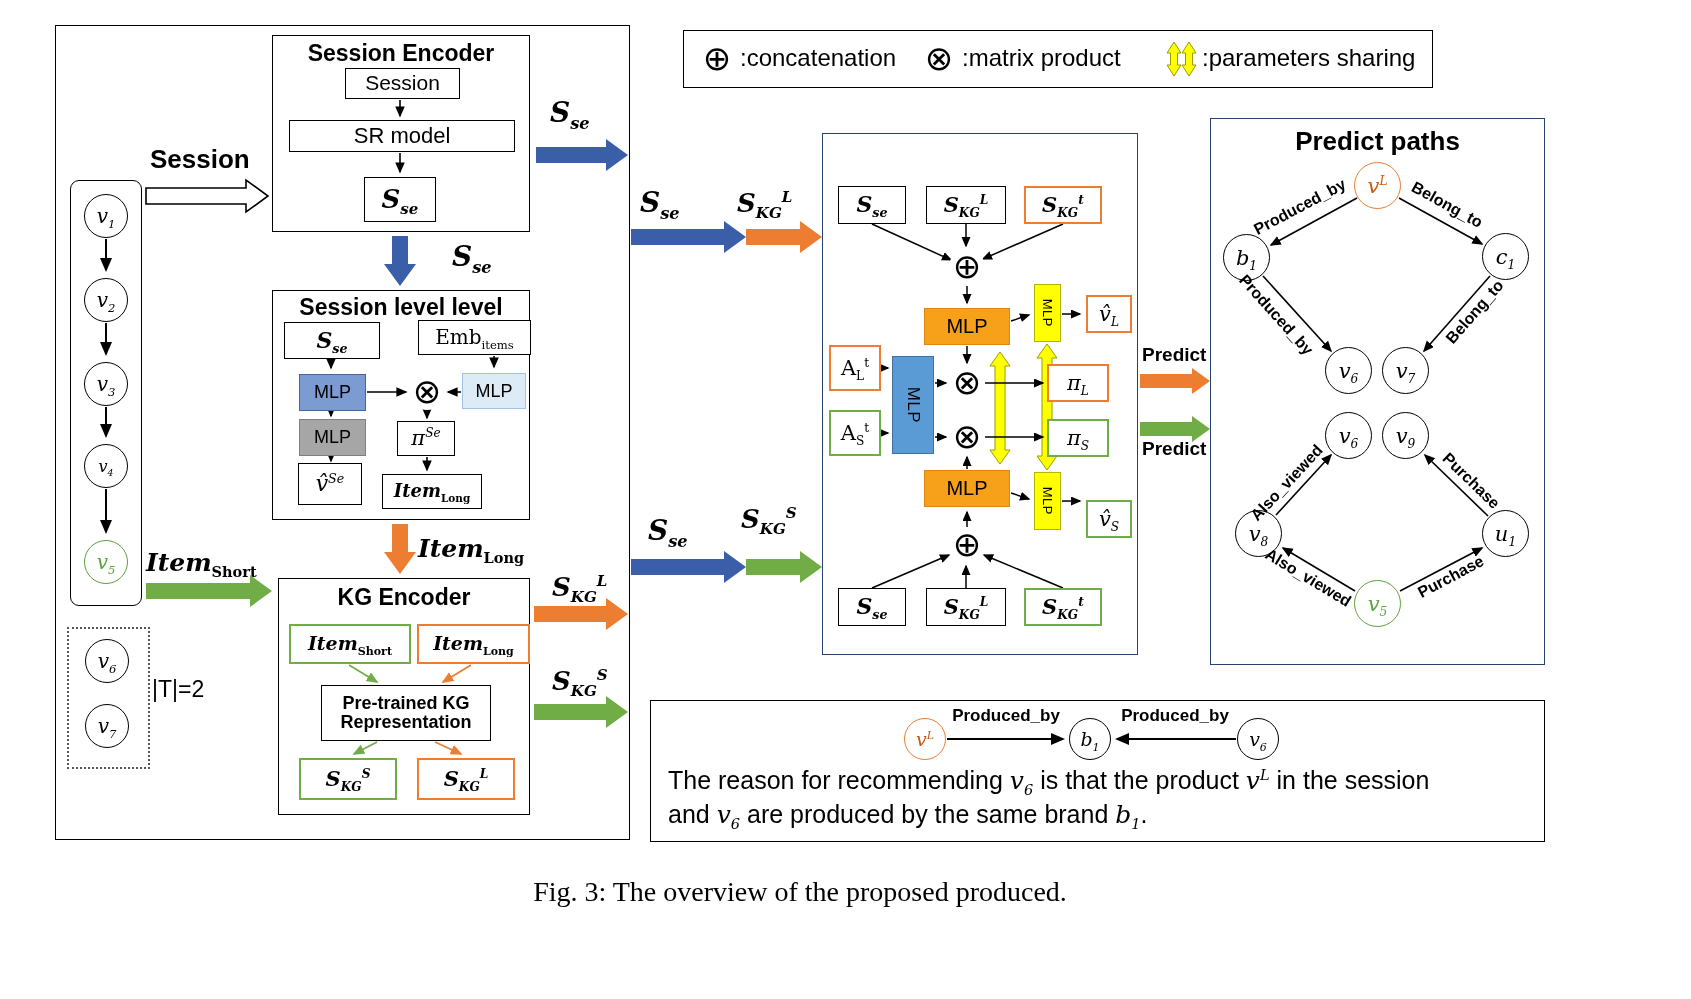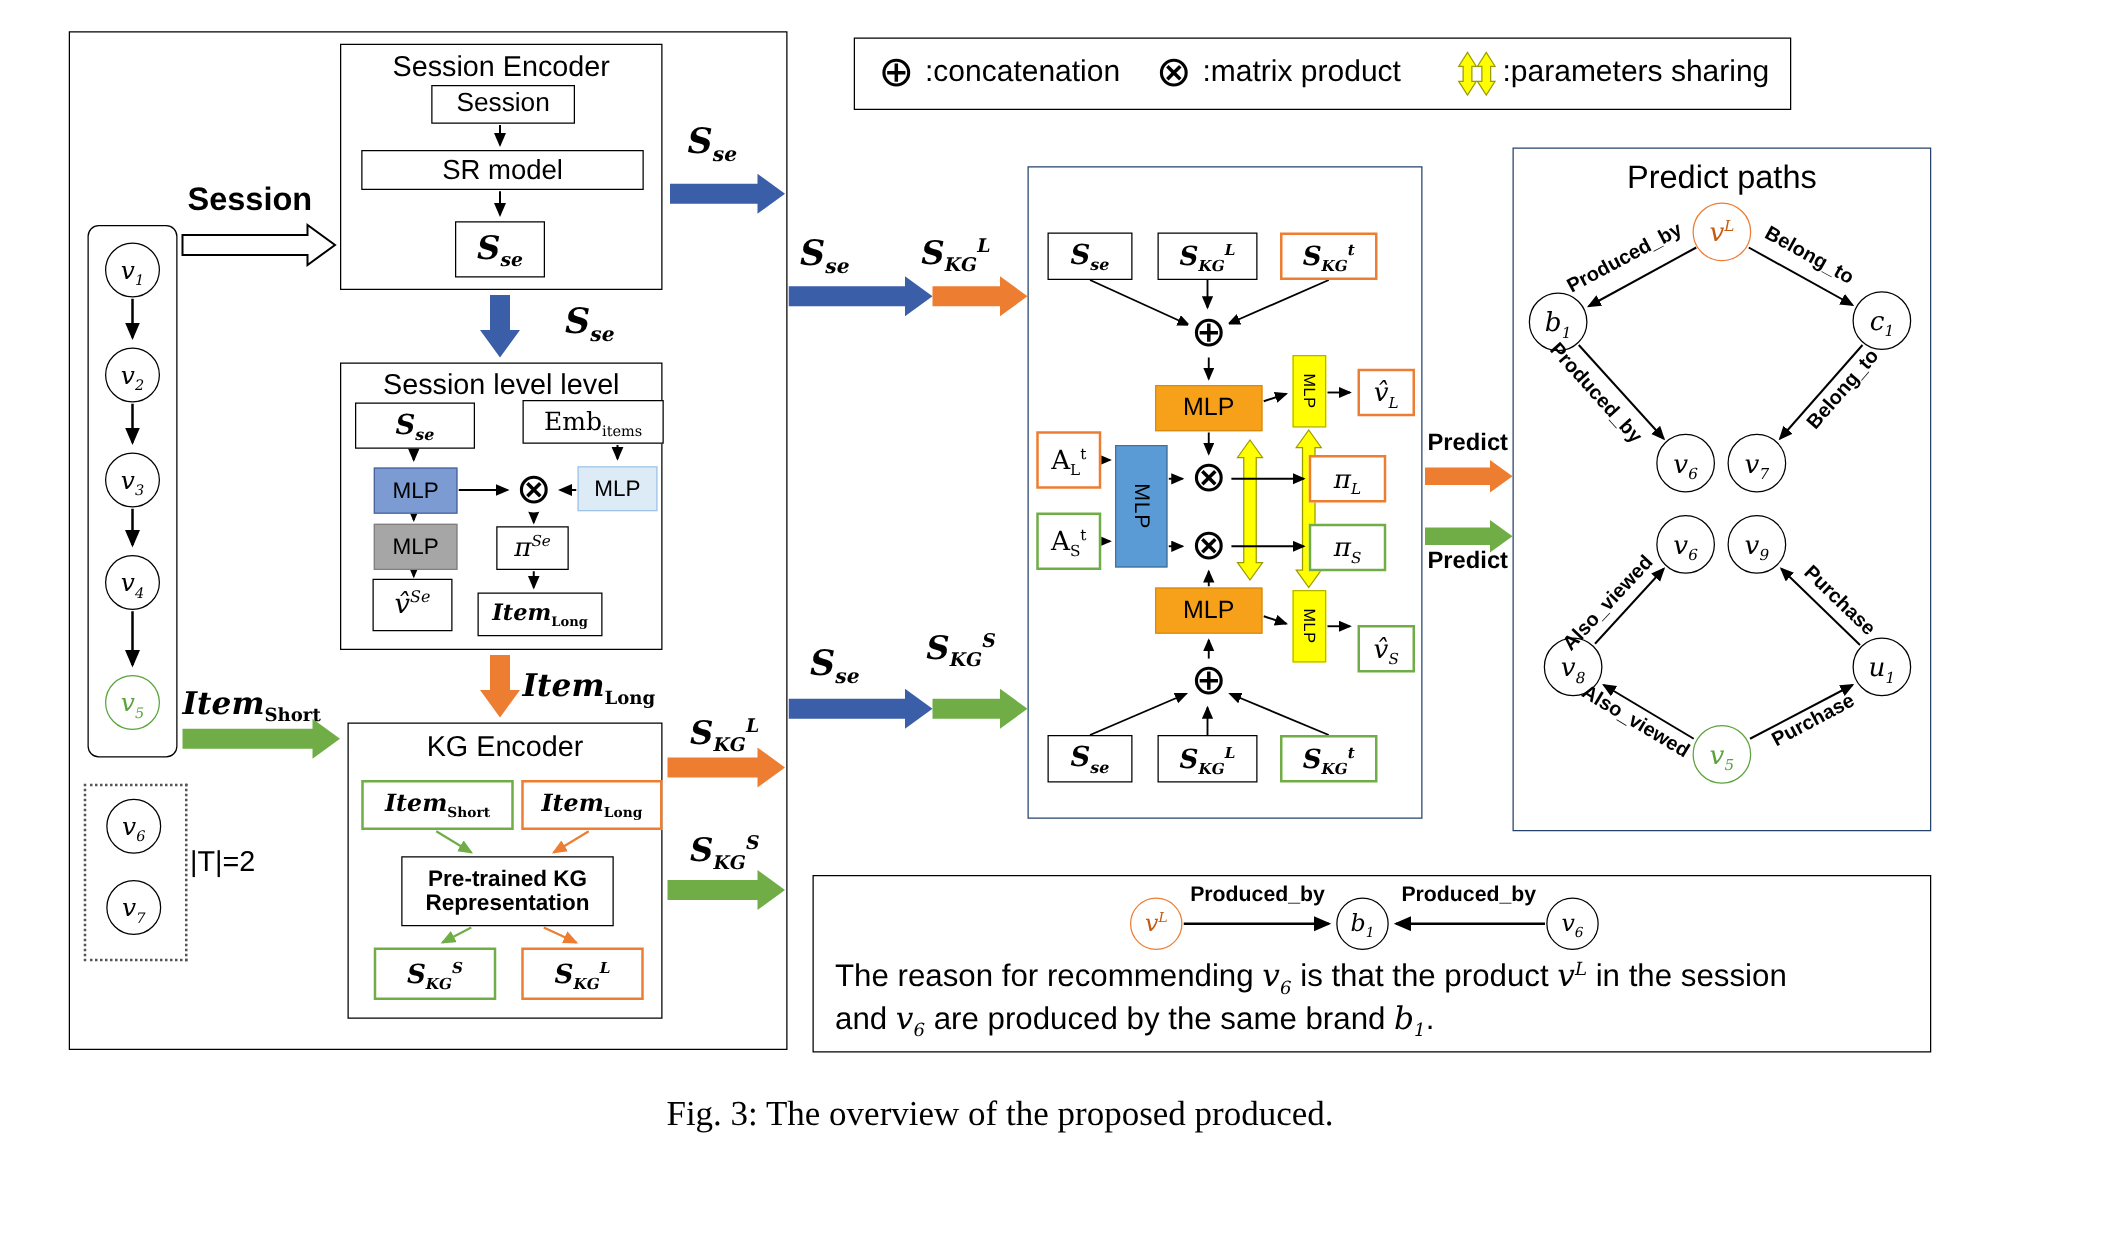--- a/index.html
+++ b/index.html
@@ -3,21 +3,21 @@
 <meta charset="utf-8">
 <style>
 *{margin:0;padding:0;box-sizing:border-box;}
 html,body{background:#fff;}
 body{font-family:"Liberation Sans",sans-serif;color:#000;}
 .canvas{position:relative;width:1691px;height:999px;background:#fff;overflow:hidden;}
 .layer{position:absolute;left:0;top:0;}
 .pane{position:absolute;border:1.7px solid #000;background:transparent;}
 .bx{position:absolute;border:1.5px solid #000;background:#fff;display:flex;align-items:center;justify-content:center;text-align:center;line-height:1.05;}
 .lbl{position:absolute;white-space:nowrap;color:#000;}
-.ttl{position:absolute;font-weight:normal;text-align:center;white-space:nowrap;}
+.ttl{position:absolute;font-weight:bold;text-align:center;white-space:nowrap;}
 .math{font-family:"DejaVu Serif","Liberation Serif",serif;font-style:italic;}
 .rm{font-family:"DejaVu Serif","Liberation Serif",serif;font-style:normal;}
 .mb{font-weight:bold;}
 sub,sup{font-size:58%;line-height:0;}
 .node{position:absolute;border:1.7px solid #000;border-radius:50%;background:#fff;display:flex;align-items:center;justify-content:center;}
 .op{position:absolute;width:36px;height:36px;line-height:34px;text-align:center;font-size:34px;font-family:"DejaVu Sans",sans-serif;background:#fff;border-radius:50%;}
 .vtxt{display:block;transform:rotate(90deg);letter-spacing:.5px;}
 .elbl{position:absolute;font-weight:bold;font-size:16px;white-space:nowrap;transform:translate(-50%,-50%) rotate(var(--r,0deg));}
 .cap{position:absolute;font-family:"Liberation Serif","DejaVu Serif",serif;font-size:28px;text-align:center;}
 </style>
@@ -129,21 +129,21 @@
   <div class="node" style="left:84px;top:194px;width:44px;height:44px;">
       <span class="math" style="font-size:20px;"><span>v</span><sub>1</sub></span>
     </div>
   <div class="node" style="left:84px;top:278px;width:44px;height:44px;">
       <span class="math" style="font-size:20px;"><span>v</span><sub>2</sub></span>
     </div>
   <div class="node" style="left:84px;top:362px;width:44px;height:44px;">
       <span class="math" style="font-size:20px;"><span>v</span><sub>3</sub></span>
     </div>
   <div class="node" style="left:84px;top:444px;width:44px;height:44px;">
-      <span class="math" style="font-size:20px;"><span>v</span><sub>4</sub></span>
+      <span class="math" style="font-size:16px;"><span>v</span><sub>4</sub></span>
     </div>
   <div class="node" style="left:84px;top:540px;width:44px;height:44px;border-color:#5ba33c;color:#5ba33c;">
       <span class="math" style="font-size:20px;"><span>v</span><sub>5</sub></span>
     </div>
   <div class="node" style="left:85px;top:639px;width:44px;height:44px;">
       <span class="math" style="font-size:20px;"><span>v</span><sub>6</sub></span>
     </div>
   <div class="node" style="left:85px;top:704px;width:44px;height:44px;">
       <span class="math" style="font-size:20px;"><span>v</span><sub>7</sub></span>
     </div>

